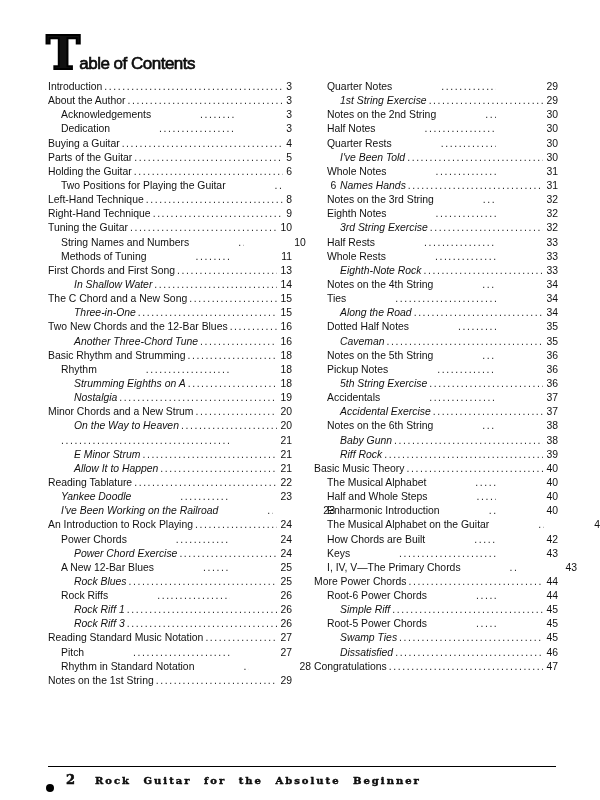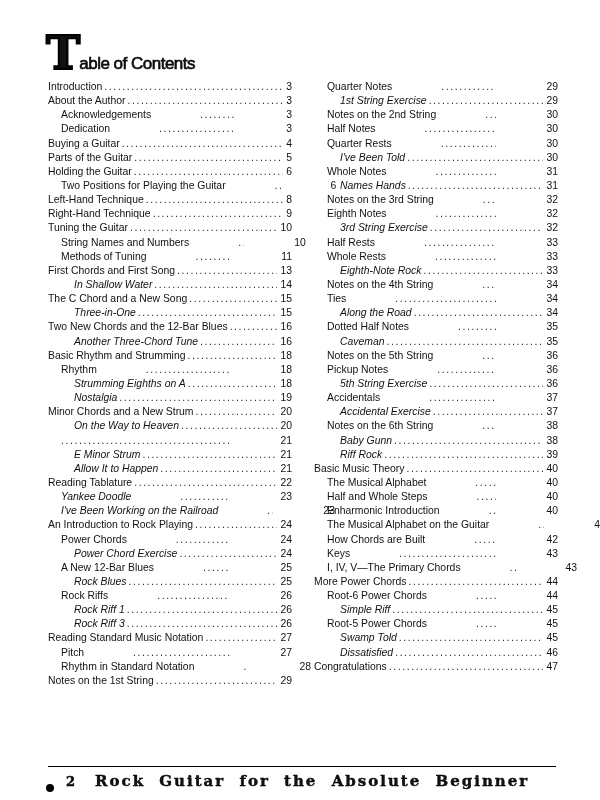--- a/index.html
+++ b/index.html
@@ -116,21 +116,21 @@
   .footer-num {
     font-weight: bold;
     font-size: 13px;
     font-family: "DejaVu Serif", serif;
     margin-right: 20px;
     -webkit-text-stroke: 0.5px #000;
   }
   .footer-book {
     font-family: "DejaVu Serif", serif;
     font-weight: bold;
-    font-size: 15px;
+    font-size: 10px;
     letter-spacing: 2px;
     word-spacing: 7px;
     -webkit-text-stroke: 0.4px #000;
   }
 </style>
 </head>
 <body>
 
 <div class="page">
 
@@ -546,21 +546,21 @@
           <span class="toc-title">Simple Riff</span>
           <span class="leader"></span>
           <span class="pnum">45</span>
         </div>
         <div class="toc-row lvl1">
           <span class="toc-title">Root-5 Power Chords</span>
           <span class="leader"></span>
           <span class="pnum">45</span>
         </div>
         <div class="toc-row lvl2 italic">
-          <span class="toc-title">Swamp Told</span>
+          <span class="toc-title">Swamp Ties</span>
           <span class="leader"></span>
           <span class="pnum">45</span>
         </div>
         <div class="toc-row lvl2 italic">
           <span class="toc-title">Dissatisfied</span>
           <span class="leader"></span>
           <span class="pnum">46</span>
         </div>
         <div class="toc-row lvl0">
           <span class="toc-title">Congratulations</span>

